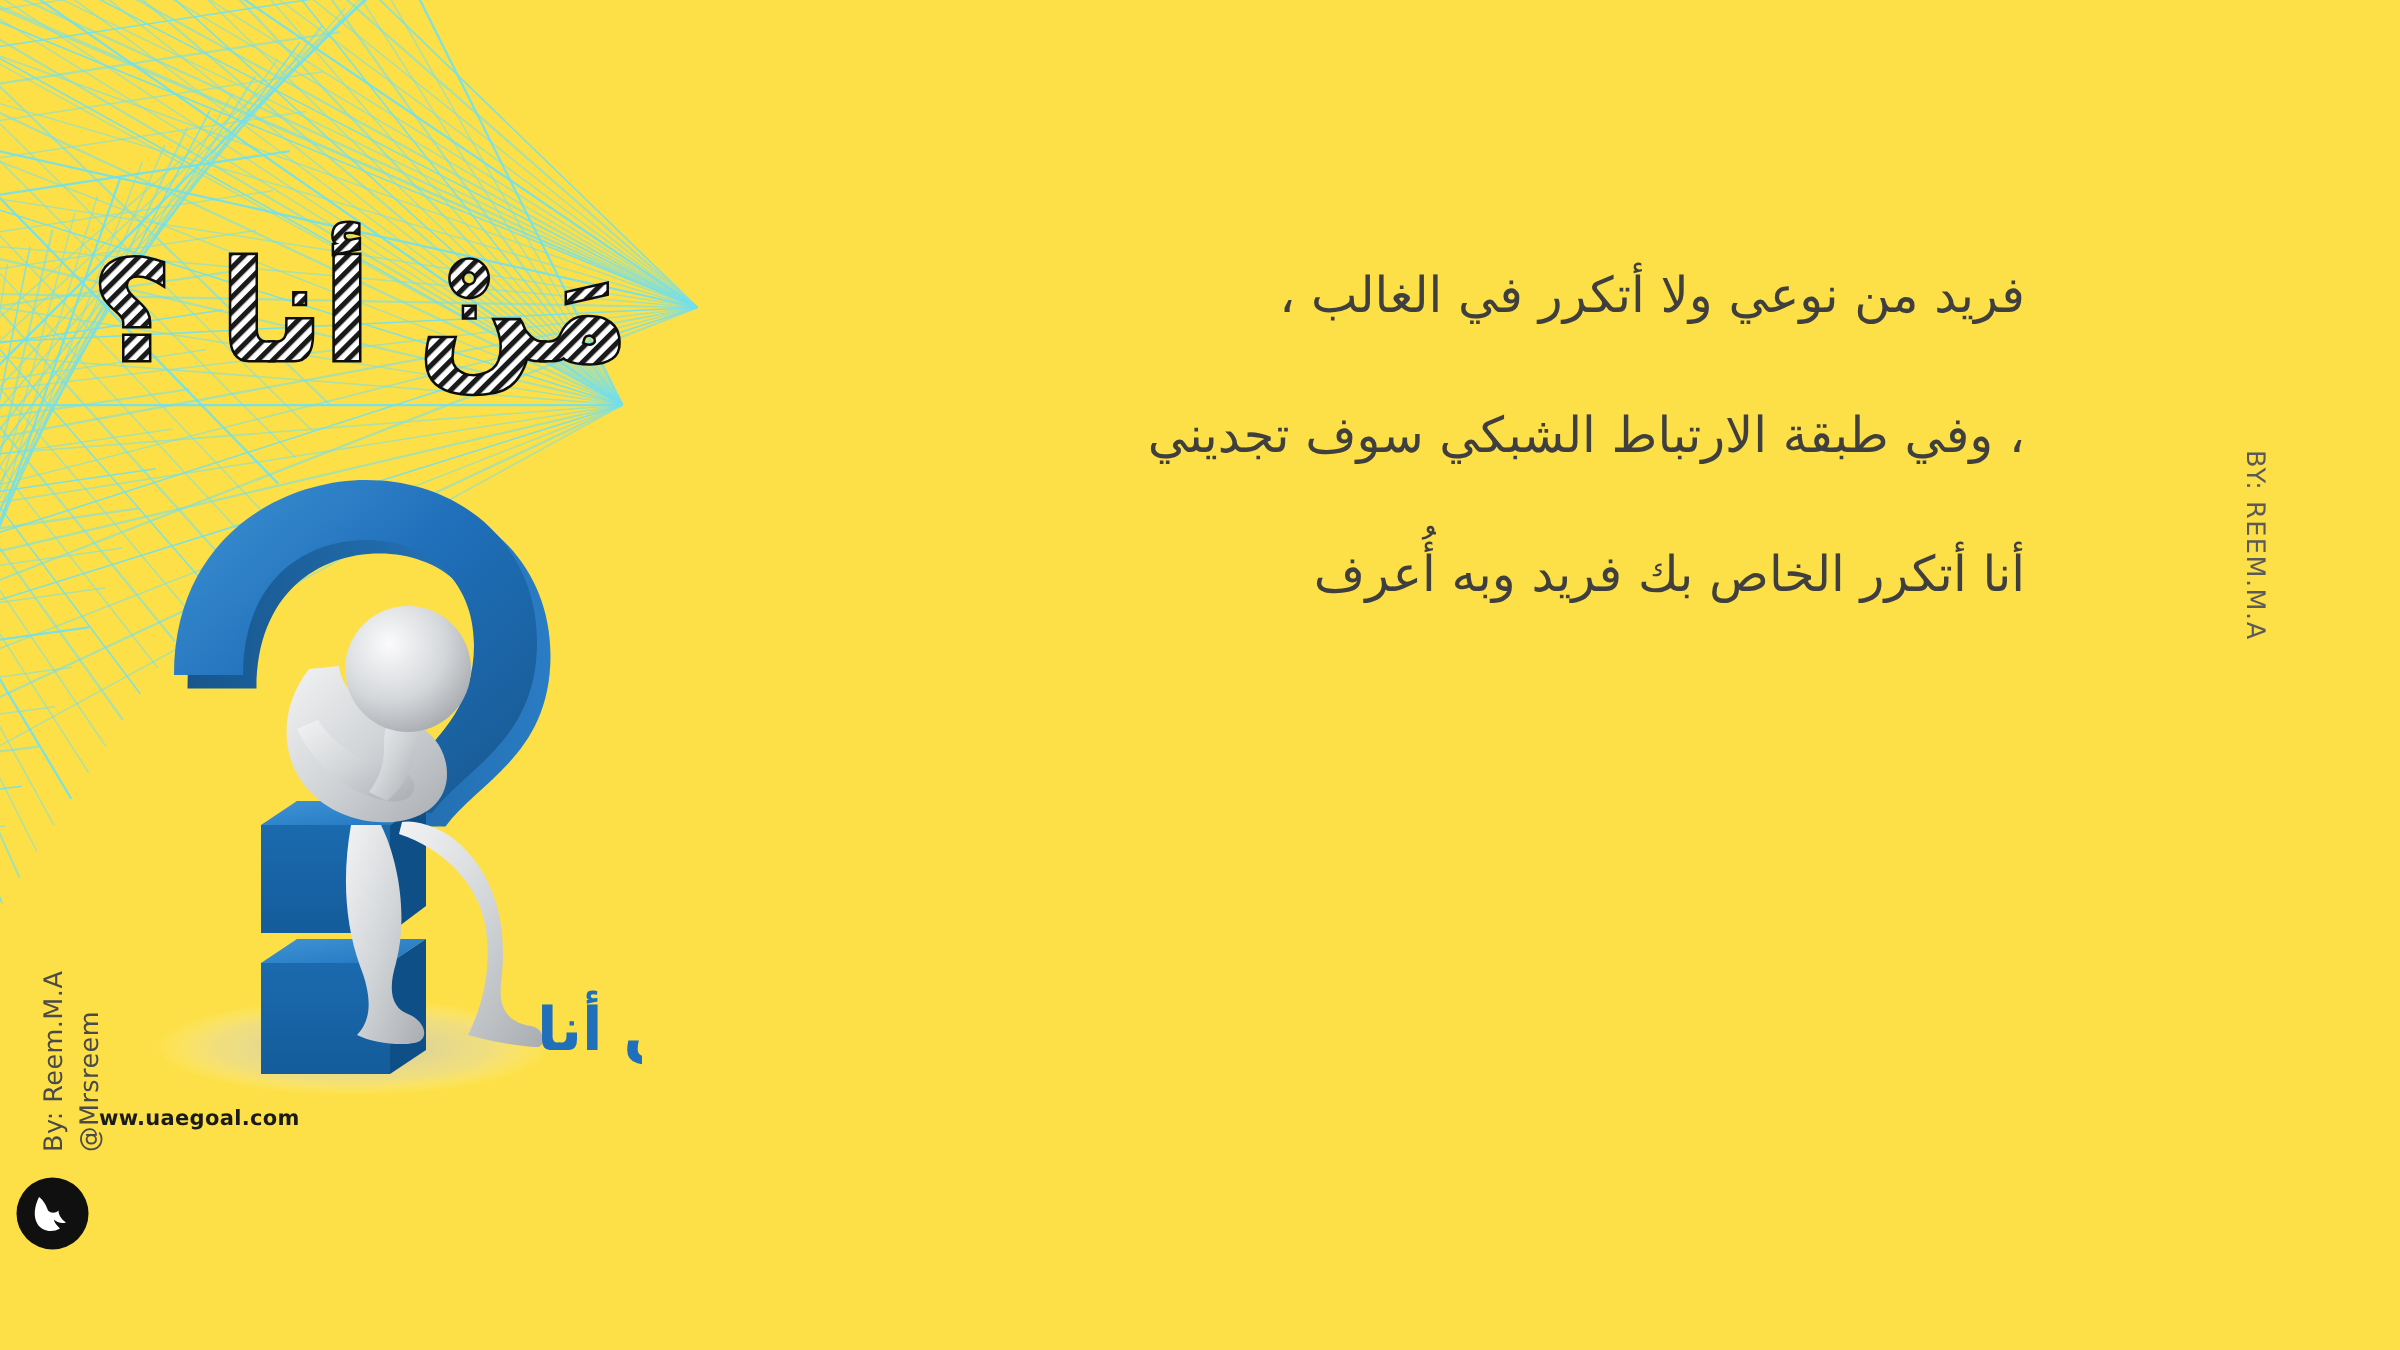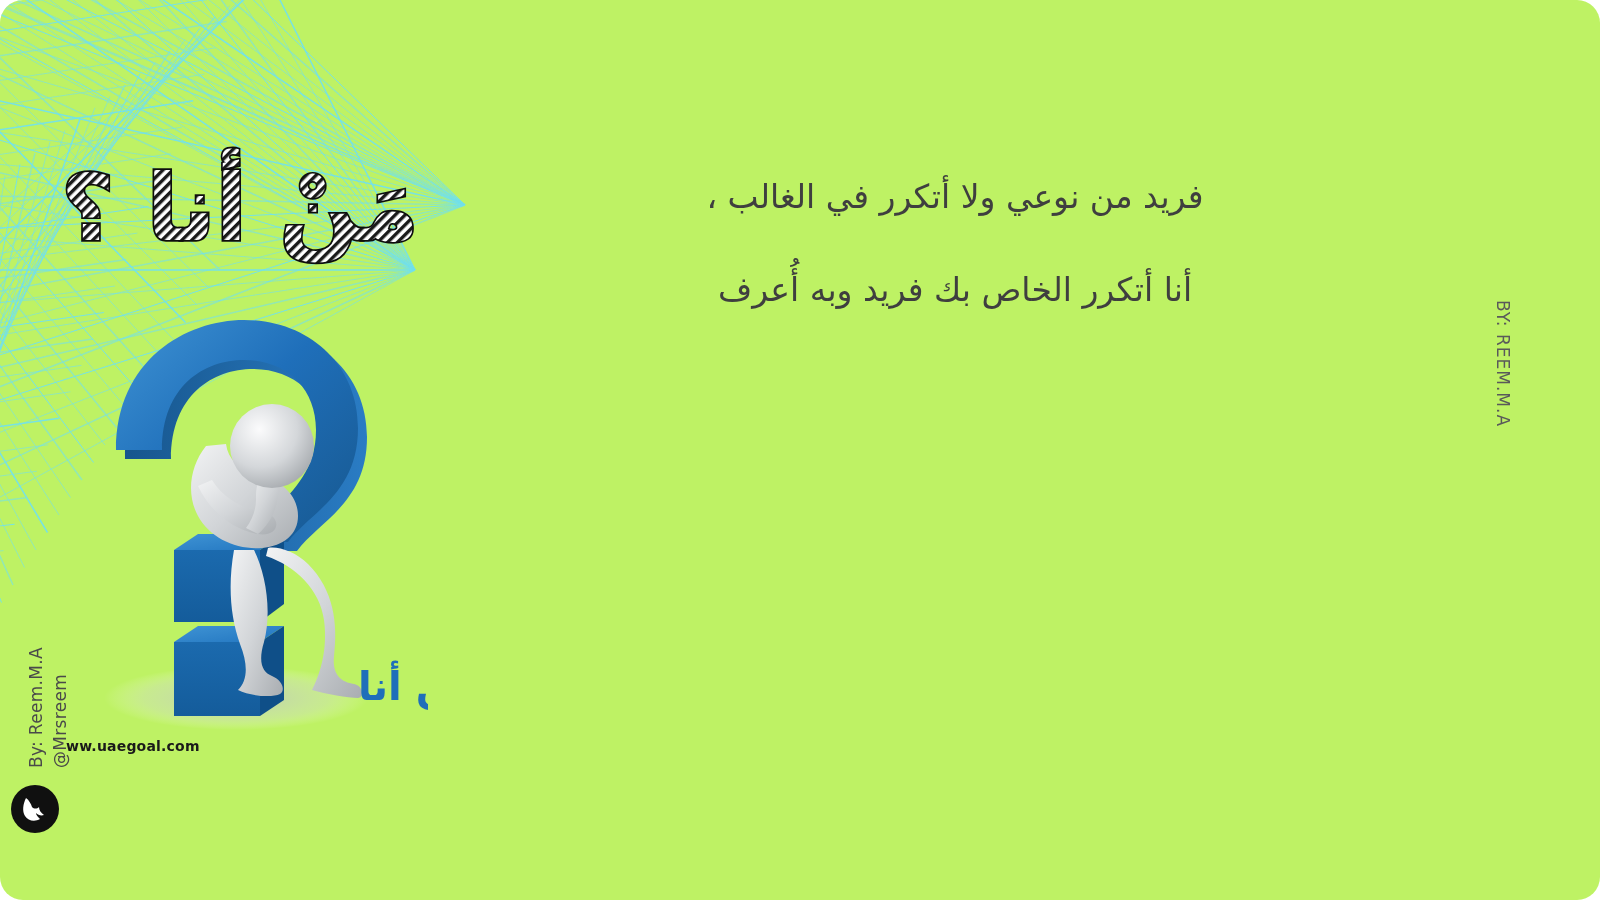--- a/index.html
+++ b/index.html
@@ -5,24 +5,23 @@
 <style>
   html, body {
     margin: 0;
     padding: 0;
     background: #ffffff;
   }
   #slide {
     position: relative;
     width: 1600px;
     height: 900px;
-    background: #bef264;
+    background: #fde047;
     overflow: hidden;
     font-family: "DejaVu Sans", "Liberation Sans", sans-serif;
-    border-radius: 23px;
   }
 
   
   #deco-lines {
     position: absolute;
     left: -40px;
     top: -30px;
     width: 620px;
     height: 760px;
     pointer-events: none;
@@ -69,21 +68,21 @@
     top: 150px;
     width: 790px;
     direction: rtl;
     text-align: center;
     color: #3f3f3f;
     font-family: "DejaVu Sans", "Liberation Sans", sans-serif;
     font-size: 33px;
     line-height: 93px;
     font-weight: 400;
   }
-  #body-text .line { white-space: nowrap; }
+  #body-text .line { white-space: nowrap; text-align: right; }
   #body-text .line.wrap { white-space: normal; }
 
   
   #credit-left {
     position: absolute;
     left: 6px;
     top: 630px;
     width: 56px;
     height: 150px;
   }
@@ -367,20 +366,21 @@
       </g>
 
       <text id="illus-overlay" x="300" y="402" text-anchor="end" direction="rtl" font-family="'DejaVu Sans','Liberation Sans',sans-serif" font-size="40" font-weight="bold" fill="#1f6fba">من أنا</text>
     </svg>
   </div>
 
   <div id="illus-url">ww.uaegoal.com</div>
 
   <div id="body-text">
     <div class="line">فريد من نوعي ولا أتكرر في الغالب ،</div>
+    <div class="line">، وفي طبقة الارتباط الشبكي سوف تجديني</div>
     <div class="line">أنا أتكرر الخاص بك فريد وبه أُعرف</div>
   </div>
 
   <div id="credit-left">
     <span class="vtxt l1">By: Reem.M.A</span>
     <span class="vtxt l2">@Mrsreem</span>
   </div>
 
   <div id="logo-badge">
     <svg id="logo-svg" viewBox="0 0 50 50" aria-hidden="true">

